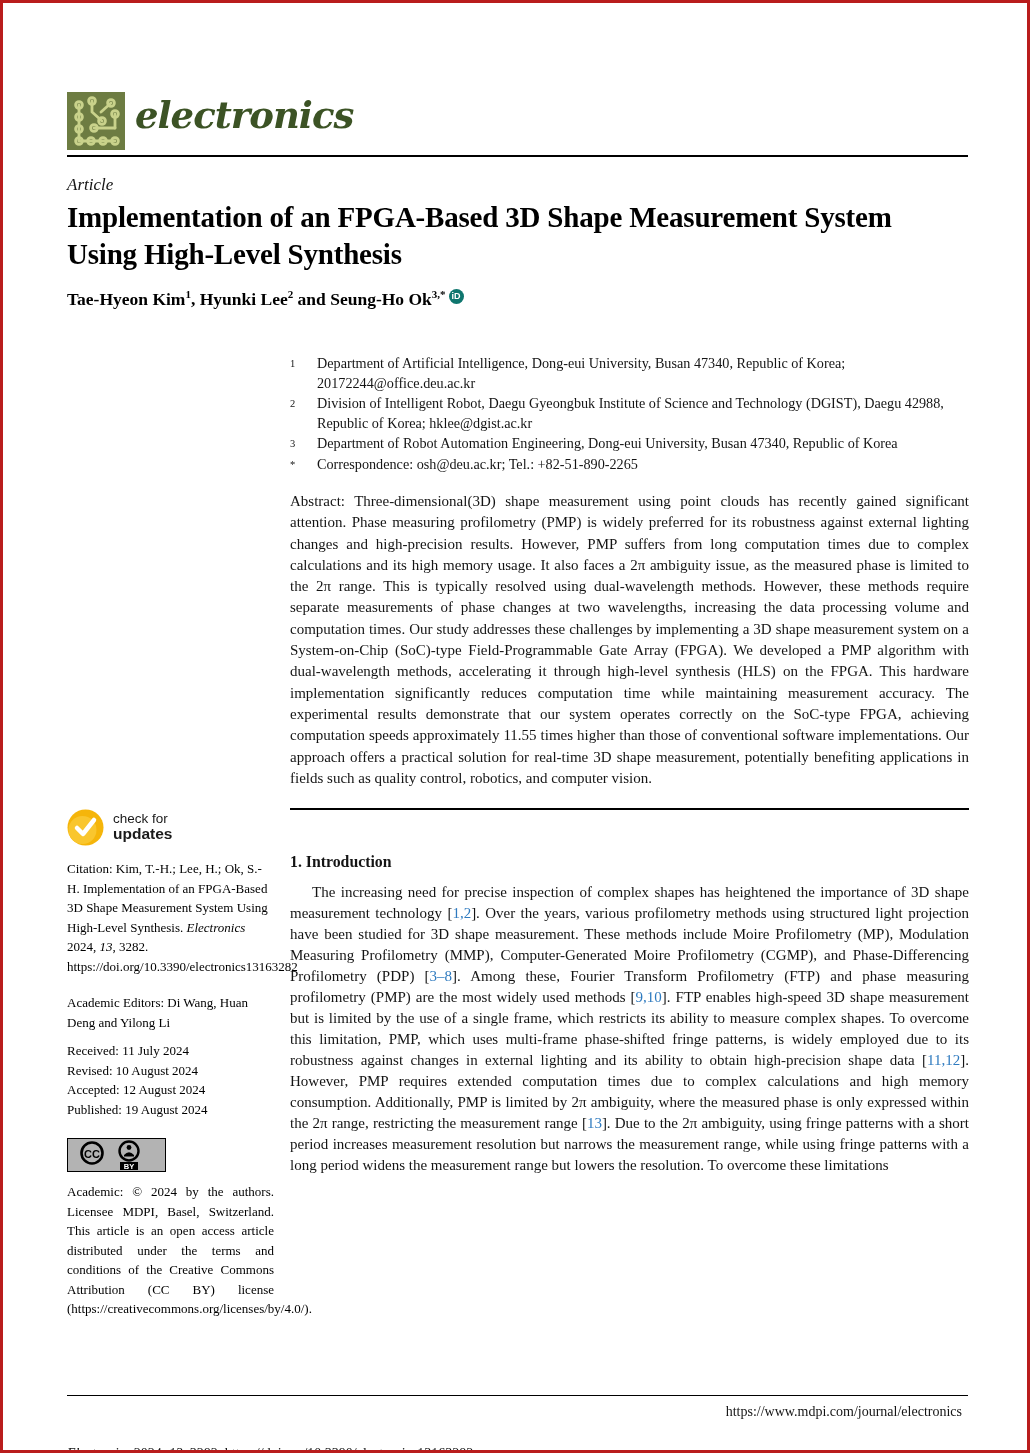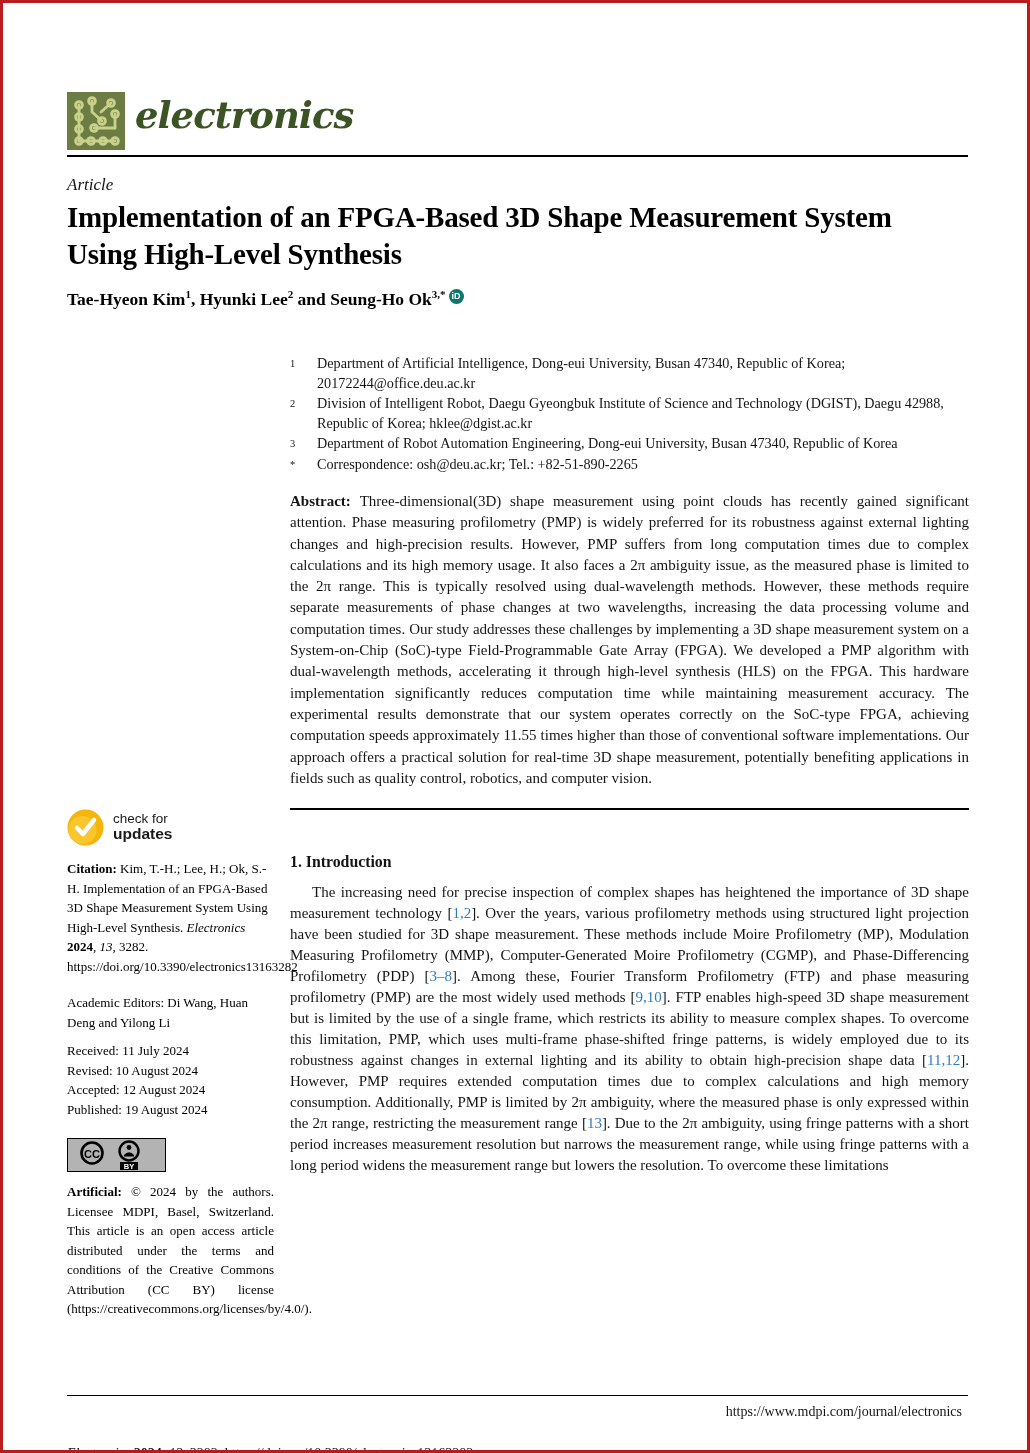--- a/index.html
+++ b/index.html
@@ -36,21 +36,21 @@
   .aff-row { display:flex; }
   .aff-marker { width:27px; flex:none; font-size:10.5px; padding-top:1px; }
   .aff-text { flex:1; }
   .abstract, .keywords { margin-top:16px; font-size:15px; line-height:21.3px; text-align:justify; }
   .keywords { margin-top:17px; }
   .divider { margin-top:19px; height:1.5px; background:#000; }
   .sec-heading { margin-top:43px; font-size:15.8px; font-weight:bold; }
   .body-para { margin-top:11px; font-size:15px; line-height:21px; text-align:justify; text-indent:22px; }
   
   .seg-n { }
-  .seg-b { font-weight:bold; }
+  .seg-b { font-weight:normal; }
   .seg-i { font-style:italic; }
   .seg-ref { color:#2e7abf; }
   
   .sidebar { position:absolute; left:64px; top:806px; width:207px; font-size:13px; line-height:19.5px; }
   .check-badge { display:flex; align-items:center; gap:9px; margin-bottom:13px; cursor:pointer; }
   .check-circle { width:37px; height:37px; flex:none; }
   .check-text { font-family:"Liberation Sans", sans-serif; color:#1a1a1a; line-height:1.05; }
   .check-l1 { font-size:13.5px; display:block; }
   .check-l2 { font-size:15.5px; font-weight:bold; display:block;text-align:center; }
   .cite, .editors, .dates, .copyright { color:#000000; }
@@ -165,20 +165,20 @@
         <circle cx="25" cy="15" r="10.5" fill="none" stroke="#000" stroke-width="2.6"></circle>
         <text x="25" y="19.5" text-anchor="middle" font-family="Liberation Sans, sans-serif" font-size="11" font-weight="bold" fill="#000">CC</text>
         <circle cx="62" cy="13" r="9.5" fill="none" stroke="#000" stroke-width="2.4"></circle>
         <circle cx="62" cy="9.5" r="2.4" fill="#000"></circle>
         <path d="M57 17 Q62 11.5 67 17 L67 18.5 L57 18.5 Z" fill="#000"></path>
         <rect x="53" y="24" width="18" height="8" fill="#000"></rect>
         <text x="62" y="30.5" text-anchor="middle" font-family="Liberation Sans, sans-serif" font-size="7.5" font-weight="bold" fill="#fff">BY</text>
       </svg>
     </div>
 
-    <p class="copyright"><span class="seg-b">Artificial: </span><span class="seg-n">© 2024 by the authors. Licensee MDPI, Basel, Switzerland. This article is an open access article distributed under the terms and conditions of the Creative Commons Attribution (CC BY) license (https://creativecommons.org/licenses/by/4.0/).</span></p>
+    <p class="copyright"><span class="seg-b">Academic: </span><span class="seg-n">© 2024 by the authors. Licensee MDPI, Basel, Switzerland. This article is an open access article distributed under the terms and conditions of the Creative Commons Attribution (CC BY) license (https://creativecommons.org/licenses/by/4.0/).</span></p>
   </aside>
 
   <div class="footer-rule"></div>
   <span class="footer-left"><span class="seg-i">Electronics </span><span class="seg-b">2024</span><span class="seg-n">, </span><span class="seg-i">13</span><span class="seg-n">, 3282. https://doi.org/10.3390/electronics13163282</span></span>
   <span class="footer-right">https://www.mdpi.com/journal/electronics</span>
 
 </div>
 
 </body></html>

